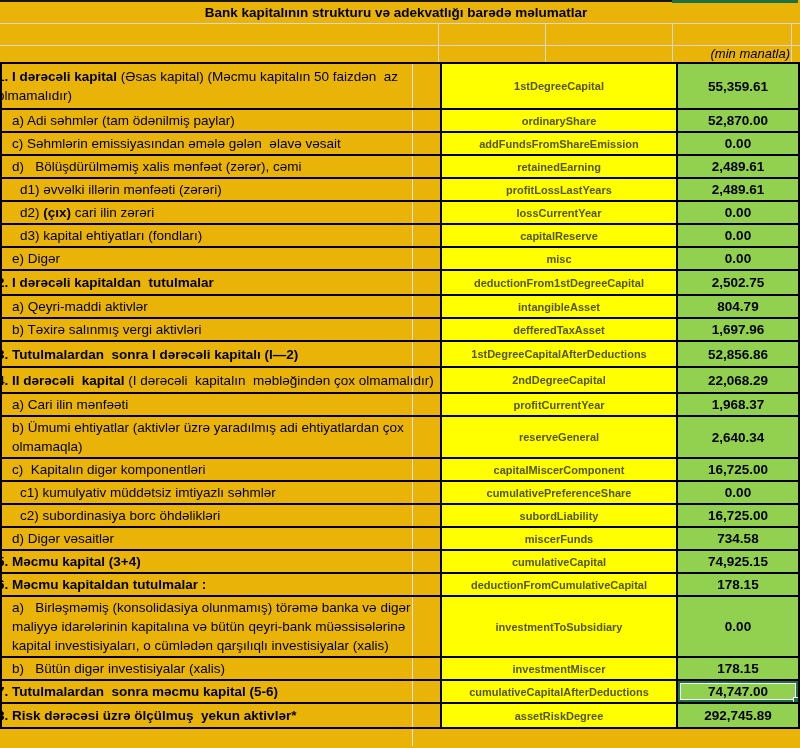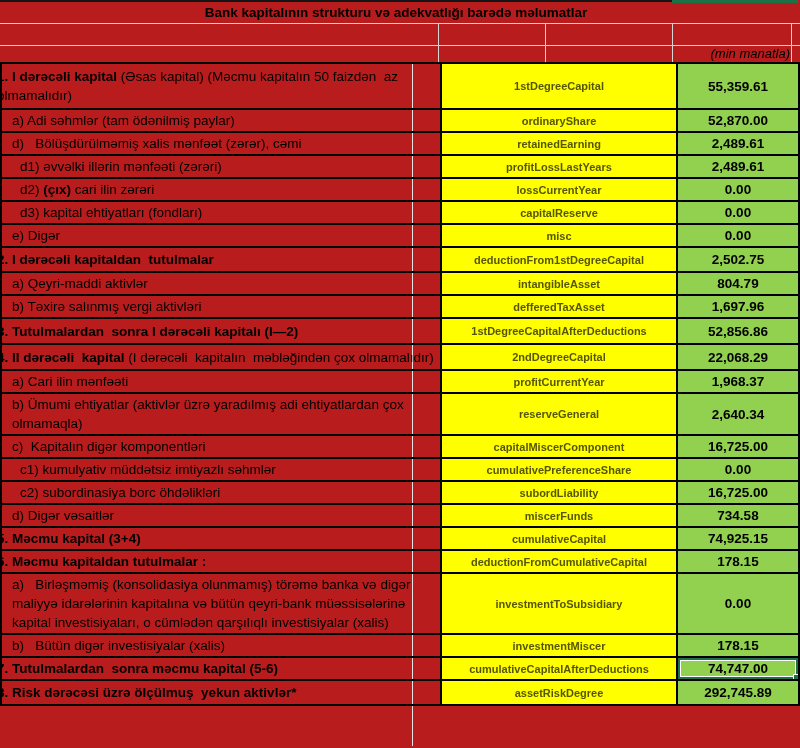--- a/index.html
+++ b/index.html
@@ -1,21 +1,21 @@
 <!DOCTYPE html>
 <html style="--yellow: #FFFF00; --green: #92D050; --codetext: #565600; --sel: #1E7145;"><head>
 <meta charset="utf-8">
 <style>
   html,body{margin:0;padding:0;}
   body{
     width:800px;height:748px;overflow:hidden;background:#ffffff;
     font-family:"Liberation Sans","DejaVu Sans",sans-serif;
     -webkit-font-smoothing:antialiased;
   }
-  .sheet{position:relative;width:800px;height:748px;background:#b91c1c;}
+  .sheet{position:relative;width:800px;height:748px;background:#eab308;}
 
   
   .top-black-line{position:absolute;top:0;left:0;width:672px;height:2px;background:#151515;}
   .top-green-line{position:absolute;top:0;left:672px;width:126px;height:3px;background:var(--sel,#1E7145);}
   .title-row{position:absolute;top:2px;left:0;width:792px;height:21px;
     display:flex;align-items:center;justify-content:center;}
   .title-row span{font-weight:bold;font-size:13.5px;color:#000;}
   .hgrid{position:absolute;left:0;width:800px;height:1px;background:#d6d6d6;}
   .vgrid{position:absolute;top:23px;width:1px;height:39px;background:#d6d6d6;}
   .note-row{position:absolute;top:45px;left:672px;width:118px;height:16px;
@@ -81,20 +81,27 @@
         </tr>
         <tr style="height: 23px;">
           <td class="lbl">
             <div class="lbl-inner ind1"><span>a) Adi səhmlər (tam ödənilmiş paylar)</span></div>
           </td>
           <td class="code">ordinaryShare</td>
           <td class="val">52,870.00</td>
         </tr>
         <tr style="height: 23px;">
           <td class="lbl">
+            <div class="lbl-inner ind1"><span>c) Səhmlərin emissiyasından əmələ gələn  əlavə vəsait</span></div>
+          </td>
+          <td class="code">addFundsFromShareEmission</td>
+          <td class="val">0.00</td>
+        </tr>
+        <tr style="height: 23px;">
+          <td class="lbl">
             <div class="lbl-inner ind1"><span>d)   Bölüşdürülməmiş xalis mənfəət (zərər), cəmi</span></div>
           </td>
           <td class="code">retainedEarning</td>
           <td class="val">2,489.61</td>
         </tr>
         <tr style="height: 23px;">
           <td class="lbl">
             <div class="lbl-inner ind2"><span>d1) əvvəlki illərin mənfəəti (zərəri)</span></div>
           </td>
           <td class="code">profitLossLastYears</td>

